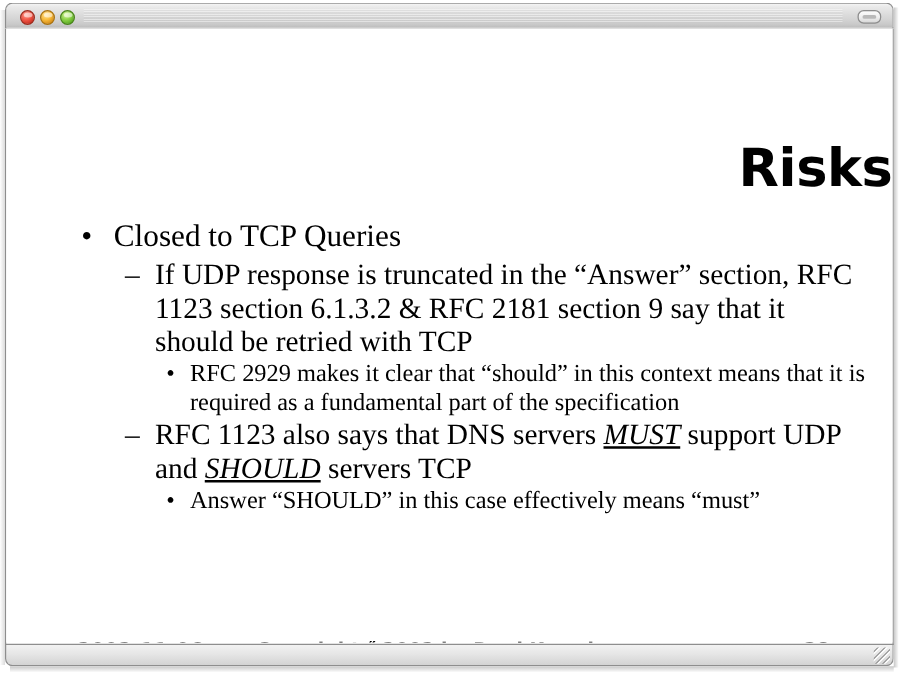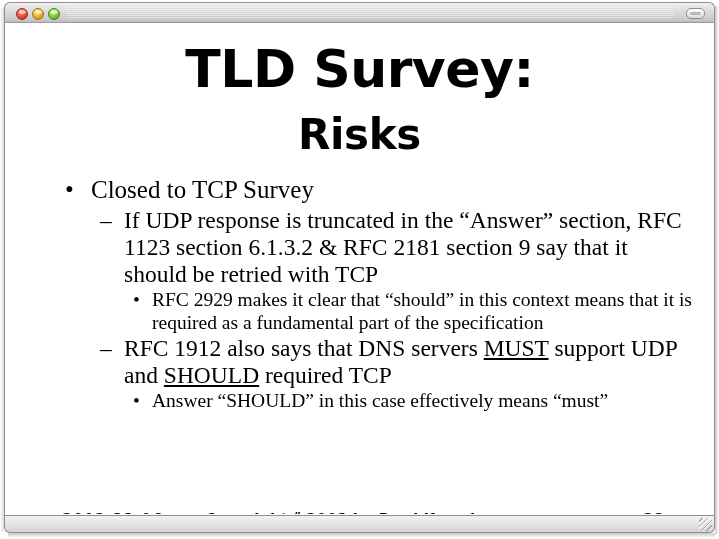--- a/index.html
+++ b/index.html
@@ -167,21 +167,21 @@
     font-weight: bold;
     font-size: 52px;
     line-height: 56px;
     letter-spacing: -0.5px;
     color: #000000;
   }
   .slide-subtitle {
     position: absolute;
     left: 0; top: 88px;
     width: 709px;
-    text-align: center;
+    text-align: right;
     font-family: "DejaVu Sans", sans-serif;
     font-weight: bold;
     font-size: 42px;
     line-height: 48px;
     letter-spacing: -0.3px;
     color: #000000;
   }
 
   .body-area {
     position: absolute;
@@ -226,21 +226,21 @@
   
   .lvl3 {
     margin-left: 128px;
     margin-right: 20px;
     font-size: 19.5px;
     line-height: 22.5px;
     margin-bottom: 1px;
   }
   .lvl3 .txt { padding-left: 19px; }
 
-  .u { text-decoration: underline; }
+  .u { text-decoration: underline; font-style: italic; }
 
   
   .footer {
     position: absolute;
     left: 0; top: 482px;
     width: 709px;
     height: 32px;
     font-family: "DejaVu Sans", sans-serif;
     font-weight: bold;
     font-size: 15px;
@@ -263,43 +263,42 @@
     <div class="titlebar-stripes"></div>
     <div class="tl-btn tl-close"></div>
     <div class="tl-btn tl-min"></div>
     <div class="tl-btn tl-max"></div>
     <div class="toolbar-toggle"></div>
   </div>
 
   <div class="win-body">
     <div class="slide">
 
-      <div class="slide-title">TLD Survey:</div>
       <div class="slide-subtitle">Risks</div>
 
       <div class="body-area">
 
         <div class="blk lvl1">
           <span class="mark">•</span>
-          <span class="txt">Closed to TCP Survey</span>
+          <span class="txt">Closed to TCP Queries</span>
         </div>
 
         <div class="blk lvl2">
           <span class="mark">–</span>
           <span class="txt">If UDP response is truncated in the “Answer” section, RFC 1123 section 6.1.3.2 &amp; RFC 2181 section 9 say that it should be retried with TCP</span>
         </div>
 
         <div class="blk lvl3">
           <span class="mark">•</span>
           <span class="txt">RFC 2929 makes it clear that “should” in this context means that it is required as a fundamental part of the specification</span>
         </div>
 
         <div class="blk lvl2">
           <span class="mark">–</span>
-          <span class="txt"><span>RFC 1912 also says that DNS servers </span><span class="u">MUST</span><span> support UDP and </span><span class="u">SHOULD</span><span> required TCP</span></span>
+          <span class="txt"><span>RFC 1123 also says that DNS servers </span><span class="u">MUST</span><span> support UDP and </span><span class="u">SHOULD</span><span> servers TCP</span></span>
         </div>
 
         <div class="blk lvl3">
           <span class="mark">•</span>
           <span class="txt">Answer “SHOULD” in this case effectively means “must”</span>
         </div>
 
       </div>
 
       <div class="footer">

